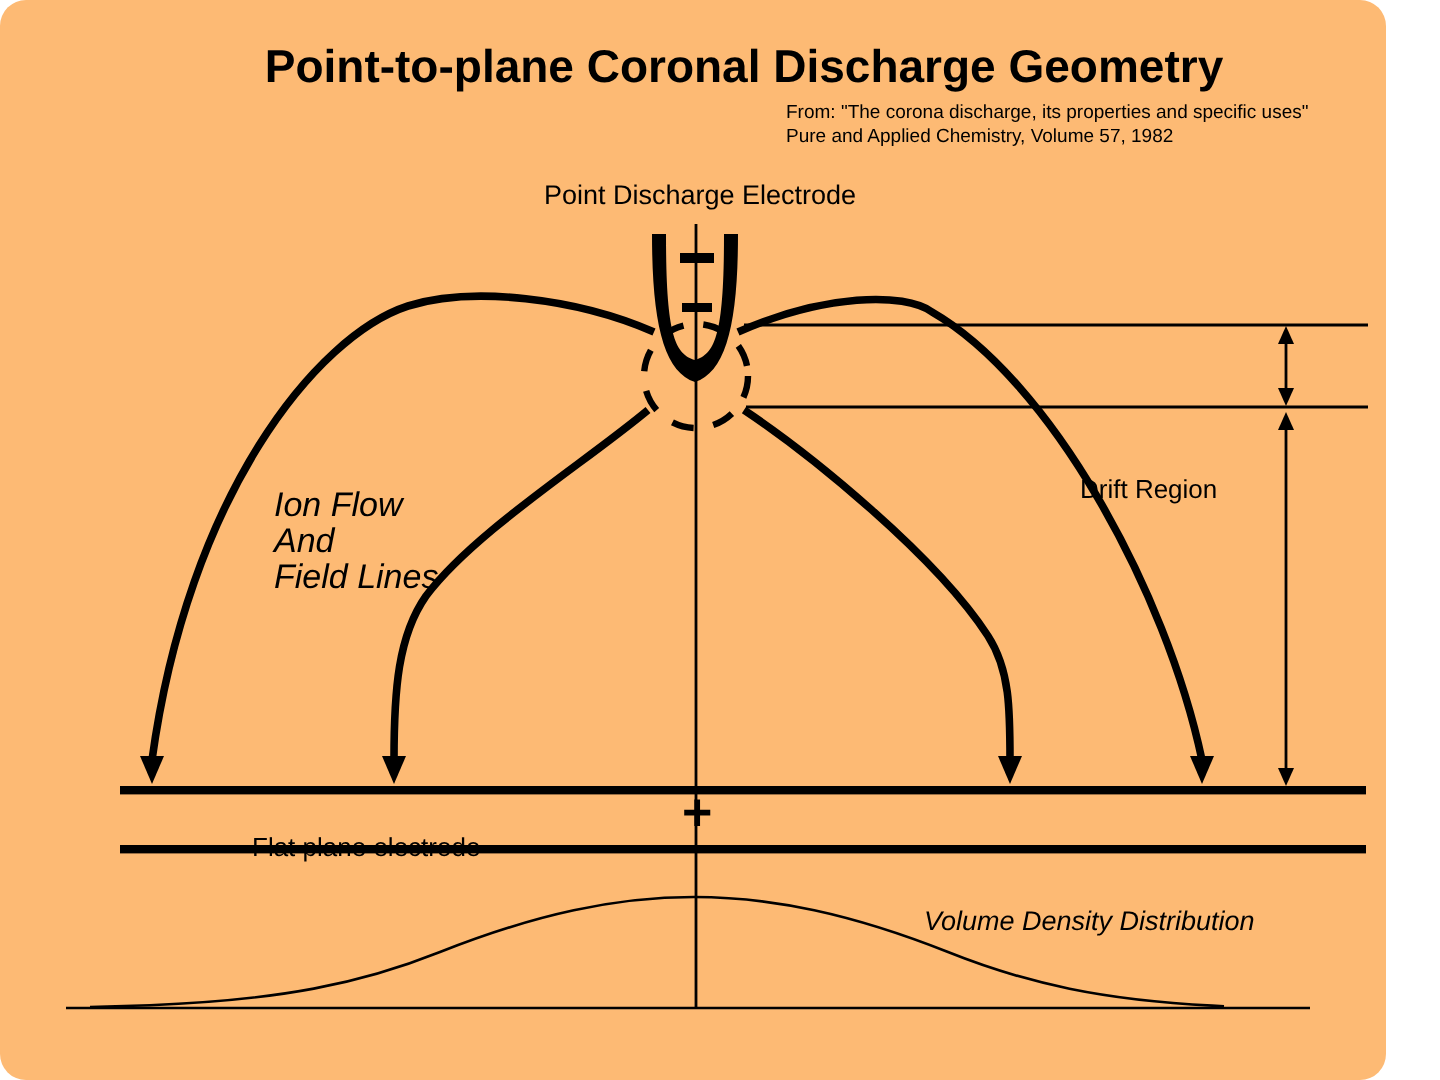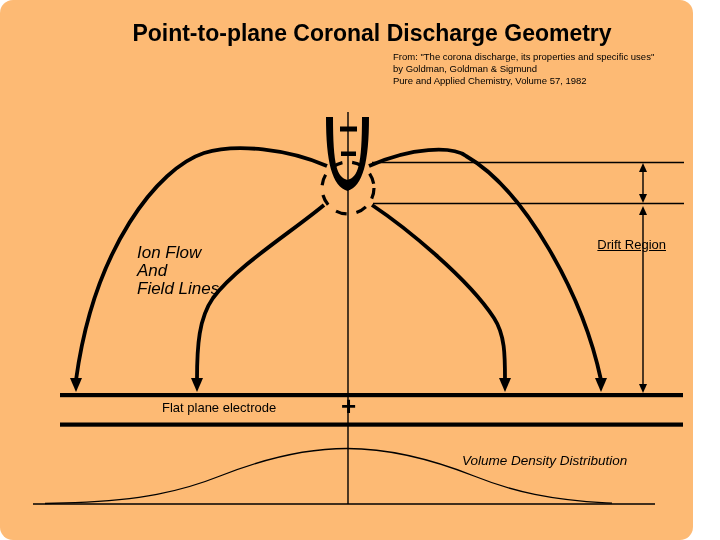--- a/index.html
+++ b/index.html
@@ -42,30 +42,27 @@
     white-space: pre-line;
   }
   #ionization-label {
     top: 178px; left: 540px; width: 133px;
     text-align: right;
     font-size: 13px;
     white-space: nowrap;
   }
   #drift-label {
     top: 237px; left: 540px; width: 126px;
-    text-align: right;
     font-size: 13px;
     white-space: nowrap;
-    text-decoration: underline;
   }
   #flat-plane-label {
-    top: 400px; left: 126px;
+    top: 416px; left: 126px;
     font-size: 13px;
     white-space: nowrap;
-    margin-left: 36px;
   }
   #plus-sign {
     top: 393px; left: 341px;
     font-size: 26px;
     font-weight: bold;
     line-height: 26px;
   }
   #current-density-label {
     top: 453px; left: 462px;
     font-size: 13.5px;
@@ -133,24 +130,24 @@
              C 140 500 180 492 220 476
              C 268 457 308 448.5 347 448.5
              C 386 448.5 426 457 474 476
              C 514 492 552 500 606 502.8 L 612 503.2" fill="none" stroke="#000" stroke-width="1.3"></path>
   </svg>
 
   <div id="title" class="abs">Point-to-plane Coronal Discharge Geometry</div>
 
   <div id="citation" class="abs">
     <div>From: "The corona discharge, its properties and specific uses"</div>
-    <div>by Goldman, Goldman &amp; Sigmund</div>
     <div>Pure and Applied Chemistry, Volume 57, 1982</div>
   </div>
 
+  <div id="electrode-label" class="abs">Point Discharge Electrode</div>
 
   <div id="ion-flow-label" class="abs">Ion Flow
 And
 Field Lines</div>
 
 
   <div id="drift-label" class="abs">Drift Region</div>
 
   <div id="flat-plane-label" class="abs">Flat plane electrode</div>
 

